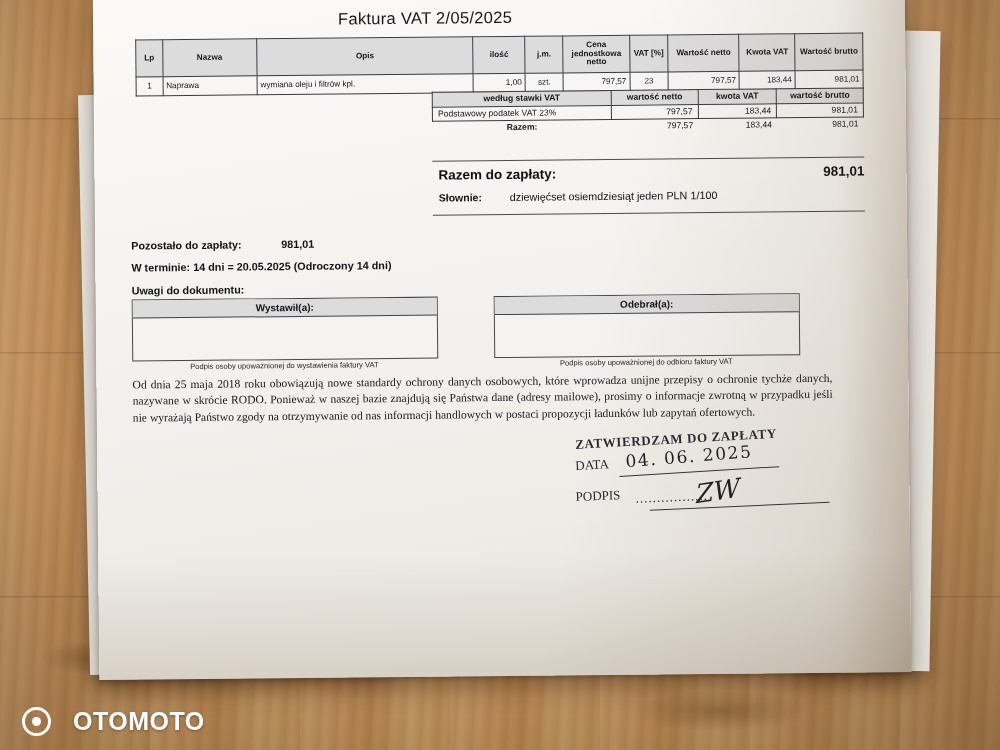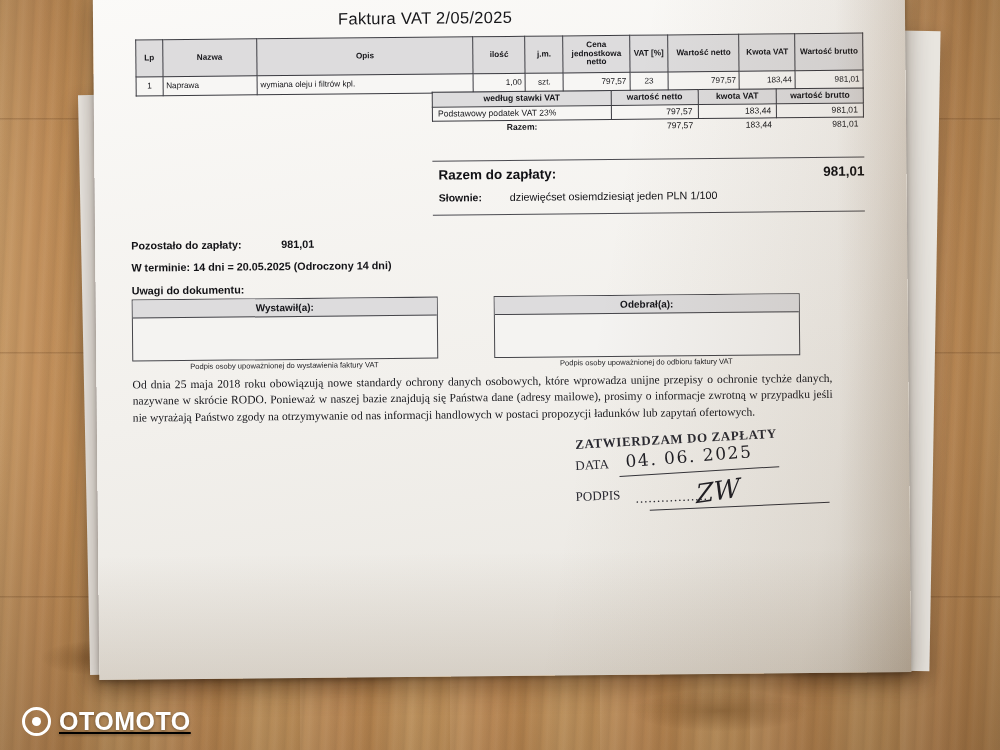--- a/index.html
+++ b/index.html
@@ -326,22 +326,21 @@
     color: #2a2a32;
     letter-spacing: 1px;
   }
 
   
   .watermark {
     position: absolute;
     left: 22px; bottom: 14px;
     display: flex;
     align-items: center;
-    gap: 8px;
-    text-decoration: underline;
+    gap: 22px;
   }
   .wm-badge {
     width: 29px; height: 29px;
     border-radius: 50%;
     border: 3px solid #fff;
     box-sizing: border-box;
     position: relative;
   }
   .wm-badge::after {
     content: "";

